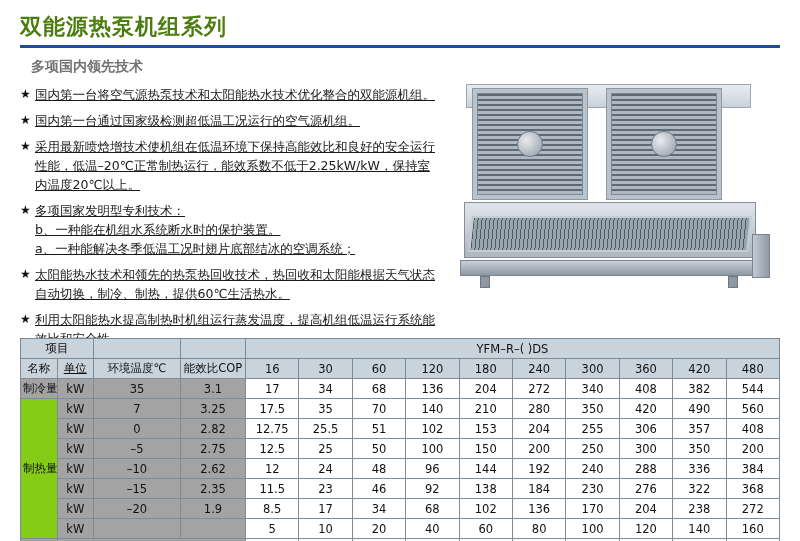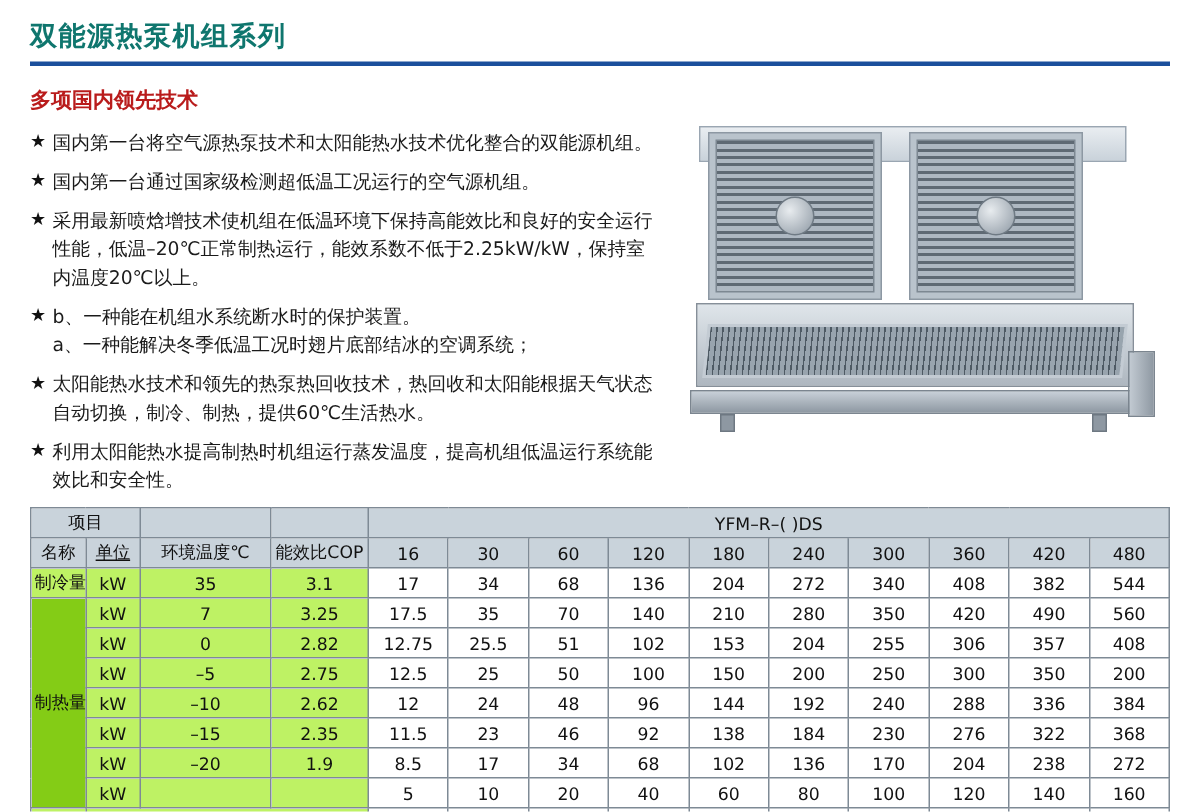--- a/index.html
+++ b/index.html
@@ -22,63 +22,65 @@
   }
 
   
   .header {
     position: absolute;
     left: 20px;
     top: 14px;
     width: 760px;
   }
   .header-title {
-    font-size: 18px;
+    font-size: 22px;
     font-weight: bold;
-    color: #0f766e;
+    color: #4d7c0f;
     letter-spacing: 1px;
     line-height: 1.2;
   }
   .header-rule {
     margin-top: 5px;
     height: 3px;
     background: #1b4f9c;
     width: 760px;
   }
 
   
   .features {
     position: absolute;
     left: 20px;
     top: 58px;
     width: 420px;
   }
   .features-title {
     font-size: 14px;
     font-weight: bold;
-    color: #b91c1c;
+    color: #737373;
     margin-bottom: 9px;
+    margin-left: 11px;
   }
   .feature-item {
     display: flex;
     align-items: flex-start;
     margin-bottom: 7px;
     font-size: 12.5px;
     line-height: 1.52;
     color: #1a1a1a;
   }
   .star {
     flex: 0 0 auto;
     width: 15px;
     font-size: 12px;
     line-height: 1.52;
     color: #111;
   }
   .feature-text {
     flex: 1 1 auto;
+    text-decoration: underline;
   }
   .subline {
     display: block;
     padding-left: 0;
   }
 
   
   .photo {
     position: absolute;
     left: 448px;
@@ -218,21 +220,21 @@
     padding: 0 2px;
     font-weight: normal;
     white-space: nowrap;
     overflow: hidden;
   }
   table.spec thead th {
     background: #c9d3db;
     font-weight: normal;
   }
   .lbl {
-    background: #bef264;
+    background: #a3a3a3;
   }
   .col-name { width: 68px; }
   .col-unit { width: 46px; text-decoration: underline; }
   .col-temp { width: 82px; }
   .col-cop  { width: 60px; }
   .data-cell { width: 50px; }
   .vhead {
     background: #84cc16;
   }
 </style>
@@ -260,20 +262,21 @@
     </div>
 
     <div class="feature-item">
       <span class="star">★</span>
       <span class="feature-text">采用最新喷焓增技术使机组在低温环境下保持高能效比和良好的安全运行性能，低温–20℃正常制热运行，能效系数不低于2.25kW/kW，保持室内温度20℃以上。</span>
     </div>
 
     <div class="feature-item">
       <span class="star">★</span>
       <span class="feature-text">
+        <span>多项国家发明型专利技术：</span>
         <span class="subline">b、一种能在机组水系统断水时的保护装置。</span>
         <span class="subline">a、一种能解决冬季低温工况时翅片底部结冰的空调系统；</span>
       </span>
     </div>
 
     <div class="feature-item">
       <span class="star">★</span>
       <span class="feature-text">太阳能热水技术和领先的热泵热回收技术，热回收和太阳能根据天气状态自动切换，制冷、制热，提供60℃生活热水。</span>
     </div>
 

